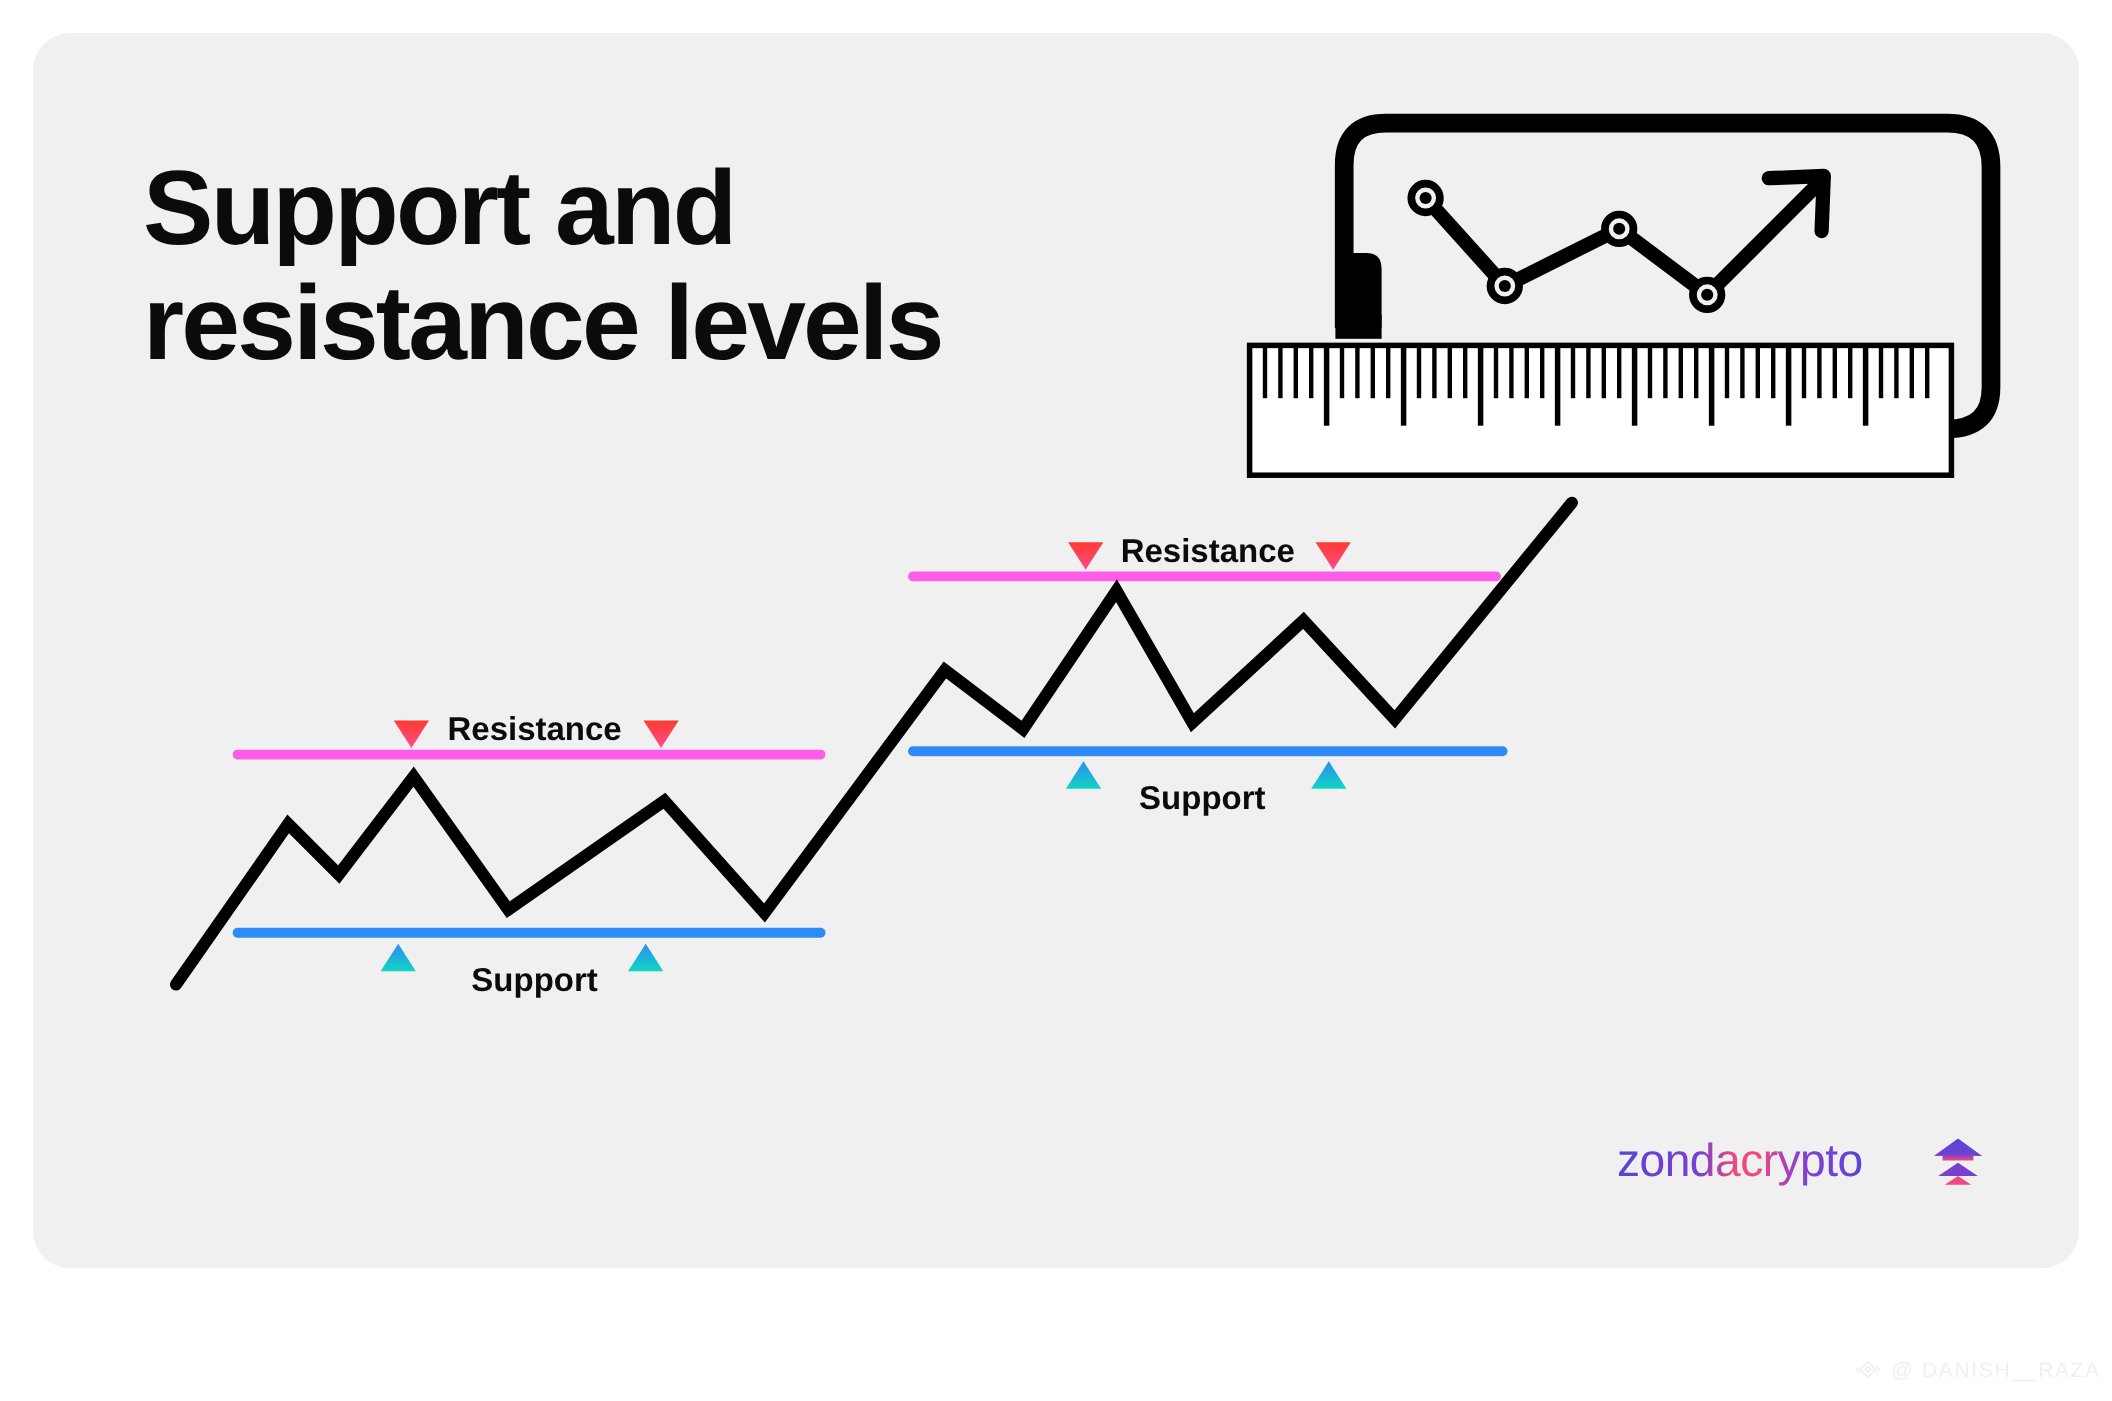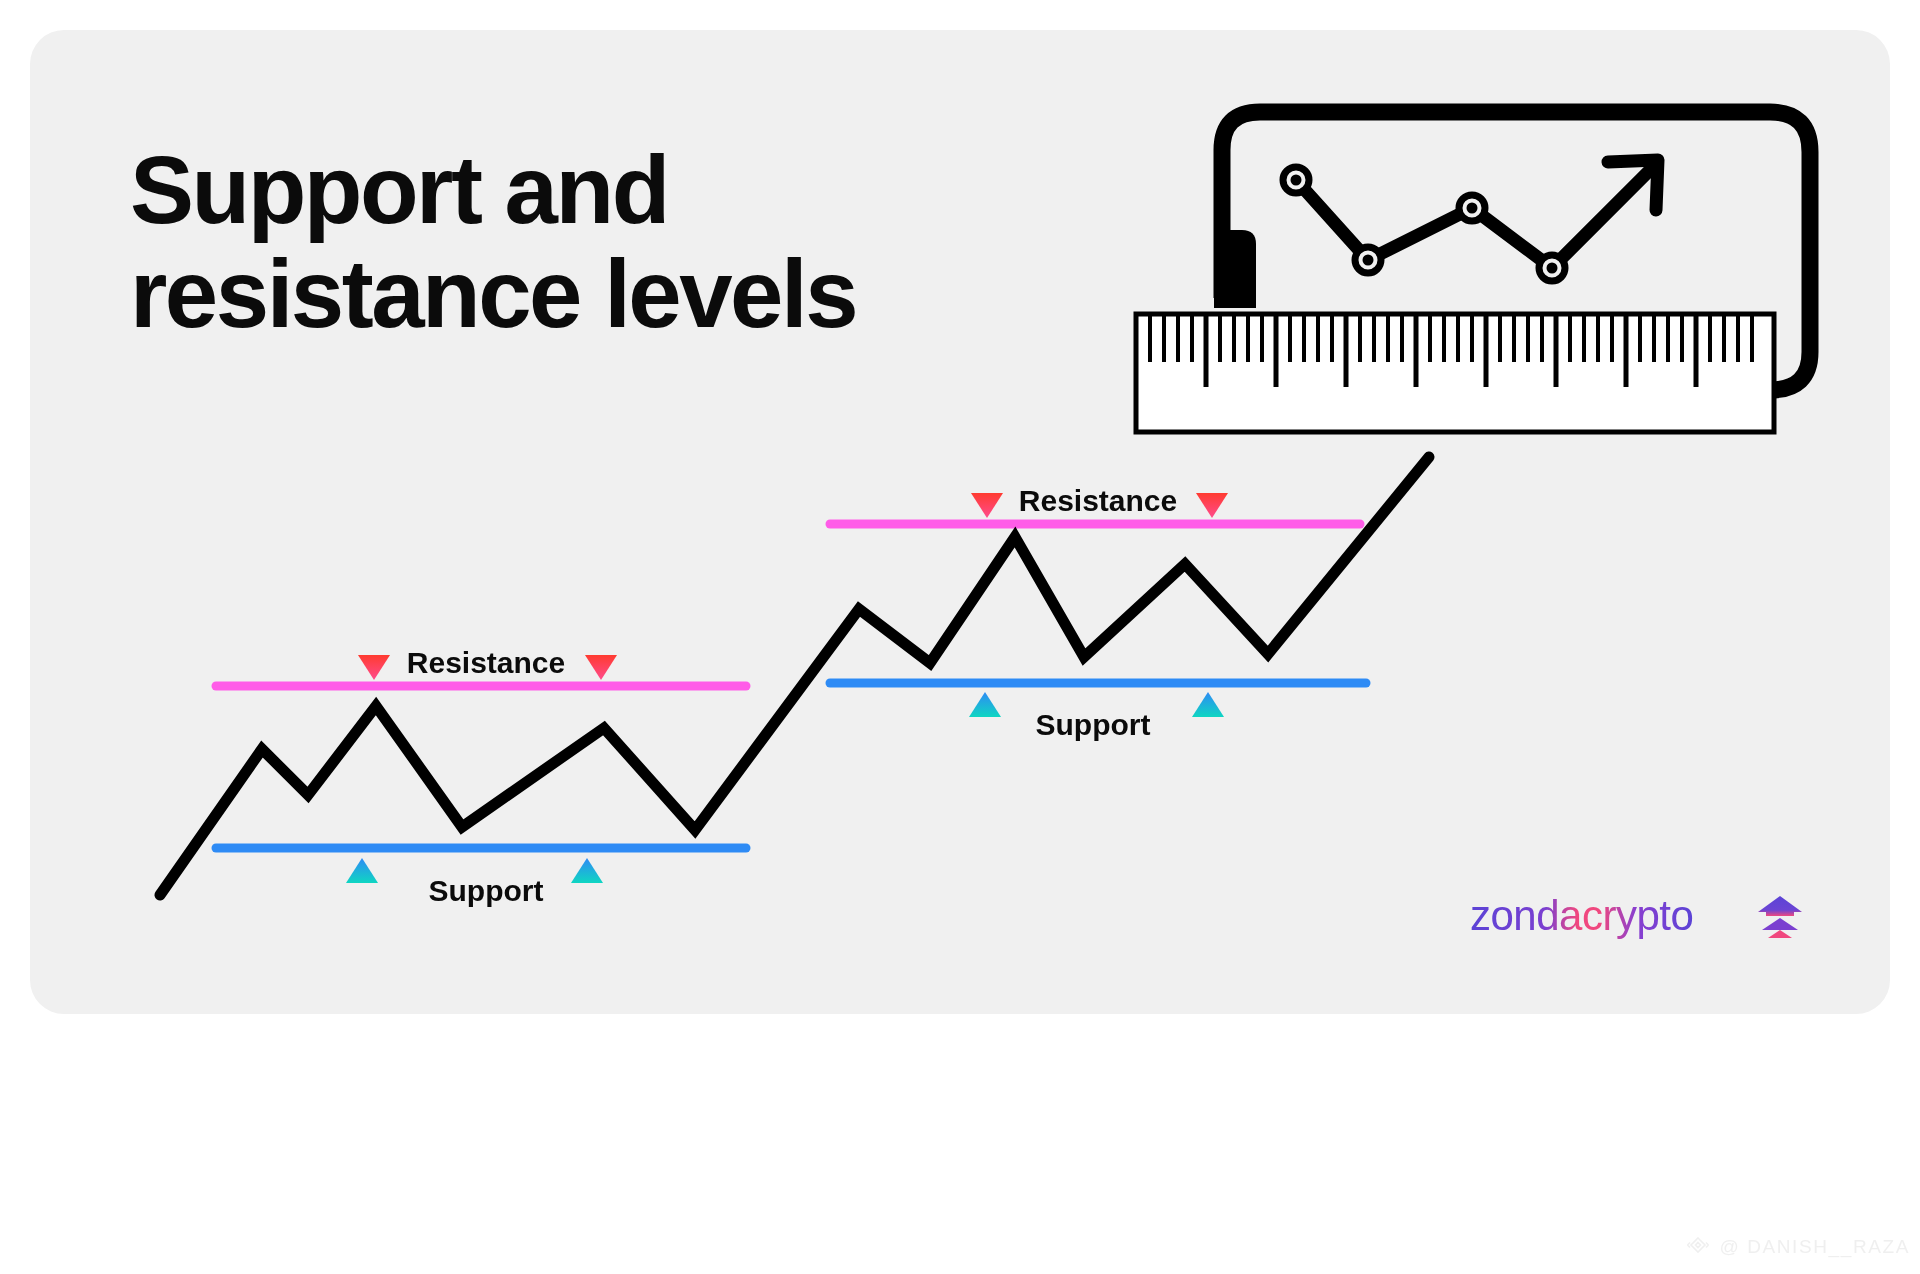--- a/index.html
+++ b/index.html
@@ -12,21 +12,21 @@
     height: 1274px;
     font-family: "Liberation Sans", sans-serif;
     overflow: hidden;
     position: relative;
   }
   #card {
     position: absolute;
     left: 30px;
     top: 30px;
     width: 1860px;
-    height: 984px;
+    height: 1123px;
     background: #f0f0f0;
     border-radius: 34px;
     overflow: hidden;
   }
   #title {
     position: absolute;
     left: 100px;
     top: 108px;
     font-size: 96px;
     font-weight: 700;

